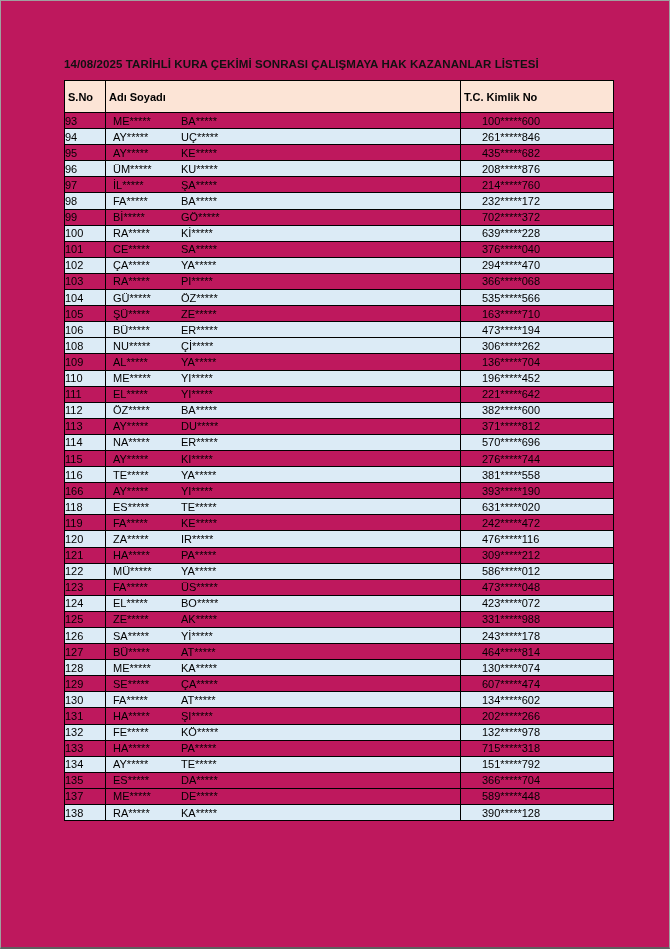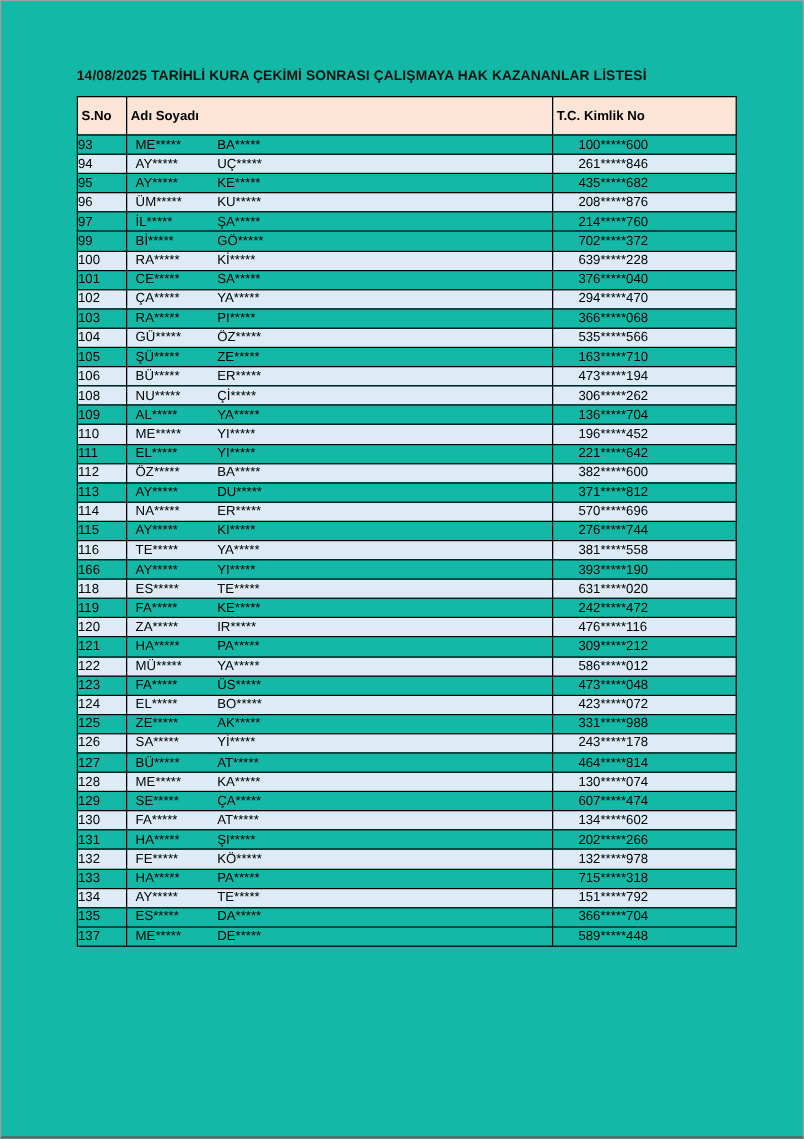--- a/index.html
+++ b/index.html
@@ -6,21 +6,21 @@
   html,body { background:#ffffff; }
   body {
     font-family:"Liberation Sans", sans-serif;
     color:#000;
     width:670px;
   }
   .page {
     position:relative;
     width:670px;
     height:949px;
-    background:#14b8a6;
+    background:#be185d;
     border:1px solid #a0a0a0;
     border-bottom:2px solid #5f5f5f;
     overflow:hidden;
   }
   .doc-title {
     position:absolute;
     left:63px;
     top:57px;
     font-size:11.5px;
     font-weight:bold;
@@ -113,20 +113,27 @@
         </td>
         <td class="c-id">208*****876</td>
       </tr>
         <tr>
         <td class="c-no">97</td>
         <td class="c-name">
           <span class="fn">İL*****</span><span class="ln">ŞA*****</span>
         </td>
         <td class="c-id">214*****760</td>
       </tr>
+        <tr class="alt">
+        <td class="c-no">98</td>
+        <td class="c-name">
+          <span class="fn">FA*****</span><span class="ln">BA*****</span>
+        </td>
+        <td class="c-id">232*****172</td>
+      </tr>
         <tr>
         <td class="c-no">99</td>
         <td class="c-name">
           <span class="fn">Bİ*****</span><span class="ln">GÖ*****</span>
         </td>
         <td class="c-id">702*****372</td>
       </tr>
         <tr class="alt">
         <td class="c-no">100</td>
         <td class="c-name">
@@ -371,17 +378,24 @@
           <span class="fn">ES*****</span><span class="ln">DA*****</span>
         </td>
         <td class="c-id">366*****704</td>
       </tr>
         <tr>
         <td class="c-no">137</td>
         <td class="c-name">
           <span class="fn">ME*****</span><span class="ln">DE*****</span>
         </td>
         <td class="c-id">589*****448</td>
+      </tr>
+        <tr class="alt">
+        <td class="c-no">138</td>
+        <td class="c-name">
+          <span class="fn">RA*****</span><span class="ln">KA*****</span>
+        </td>
+        <td class="c-id">390*****128</td>
       </tr>
       </tbody>
   </table>
 
 </div>
 
 </body></html>

